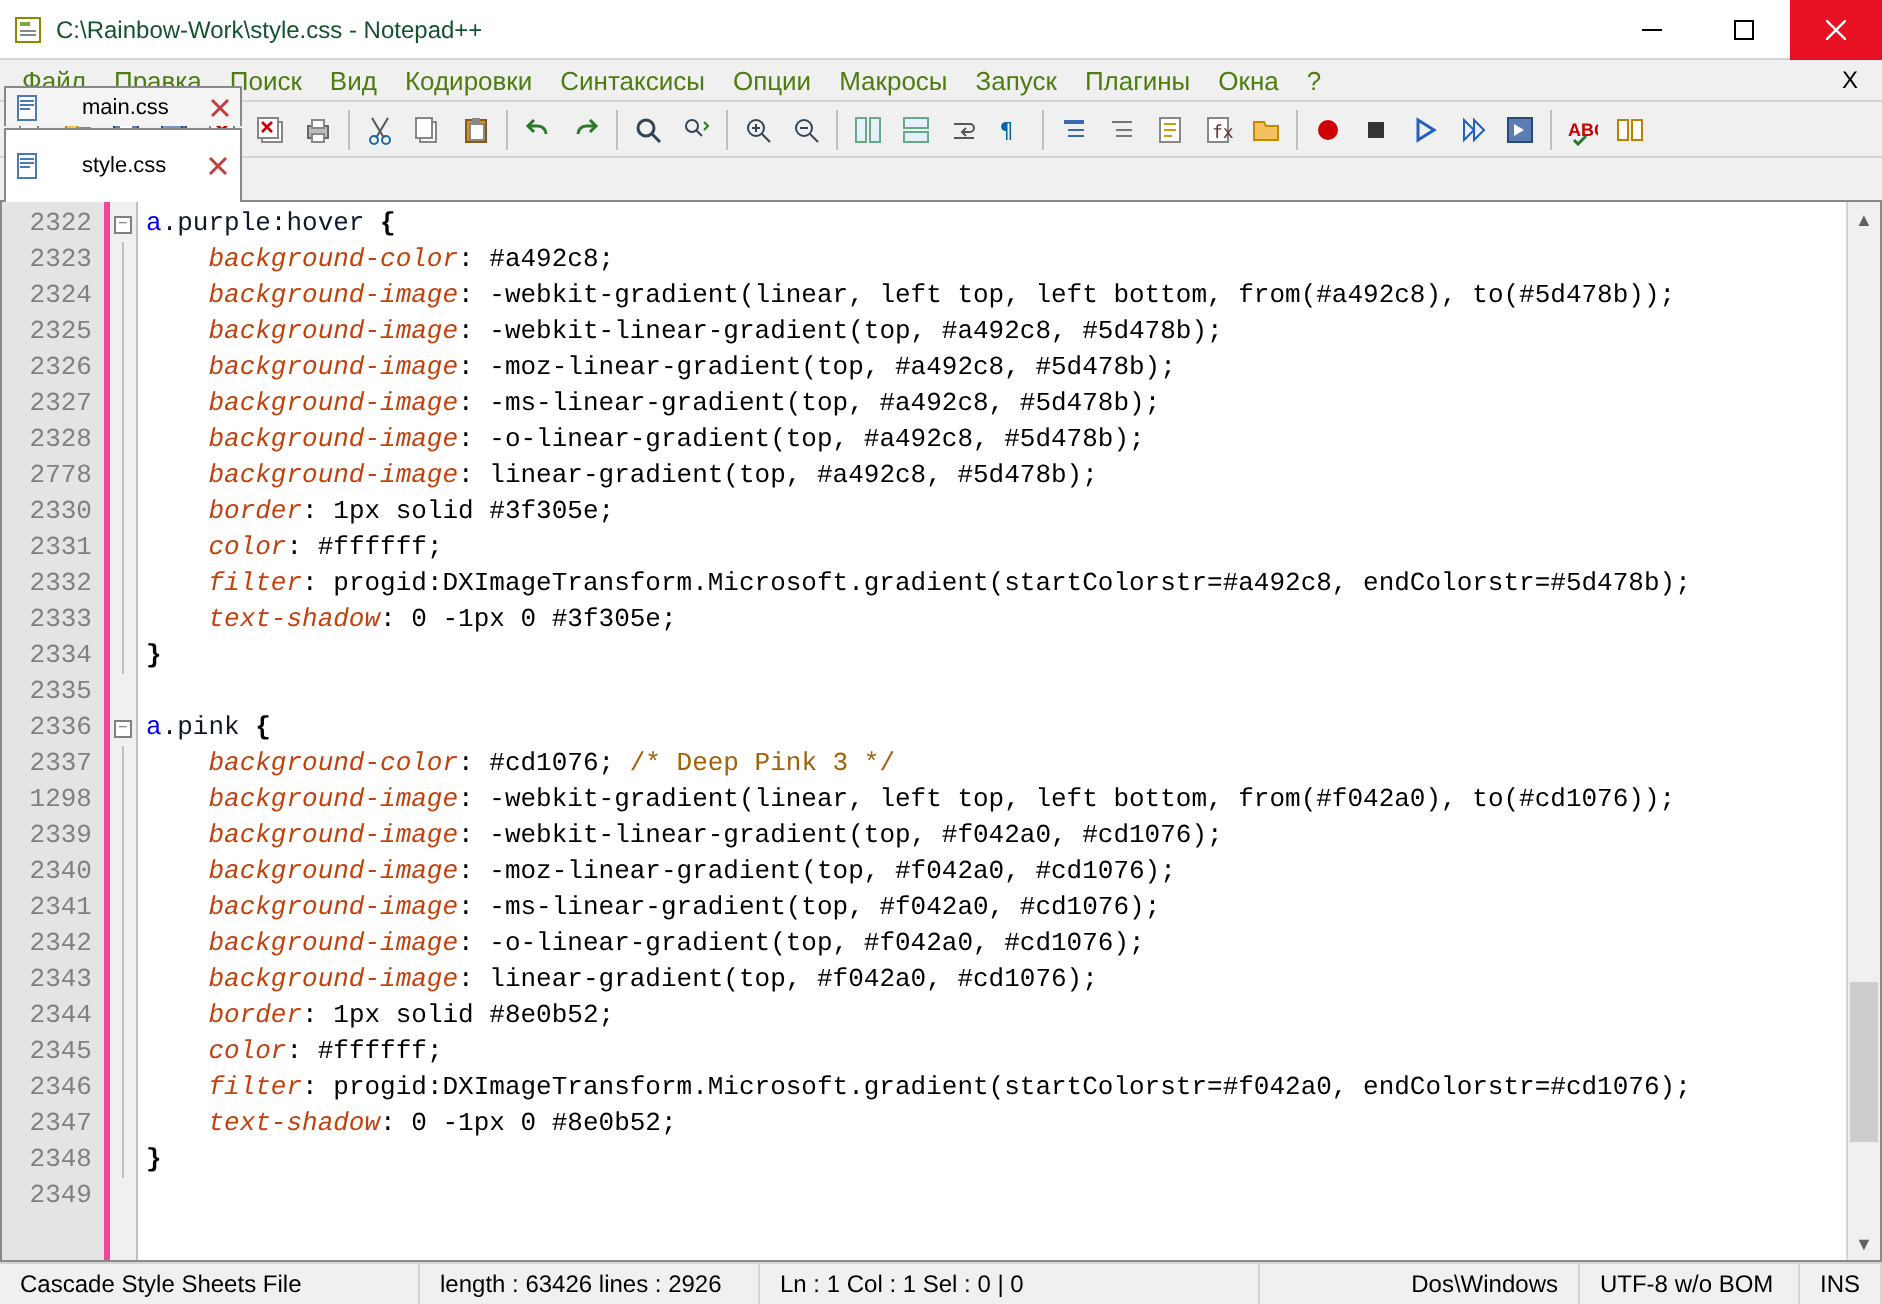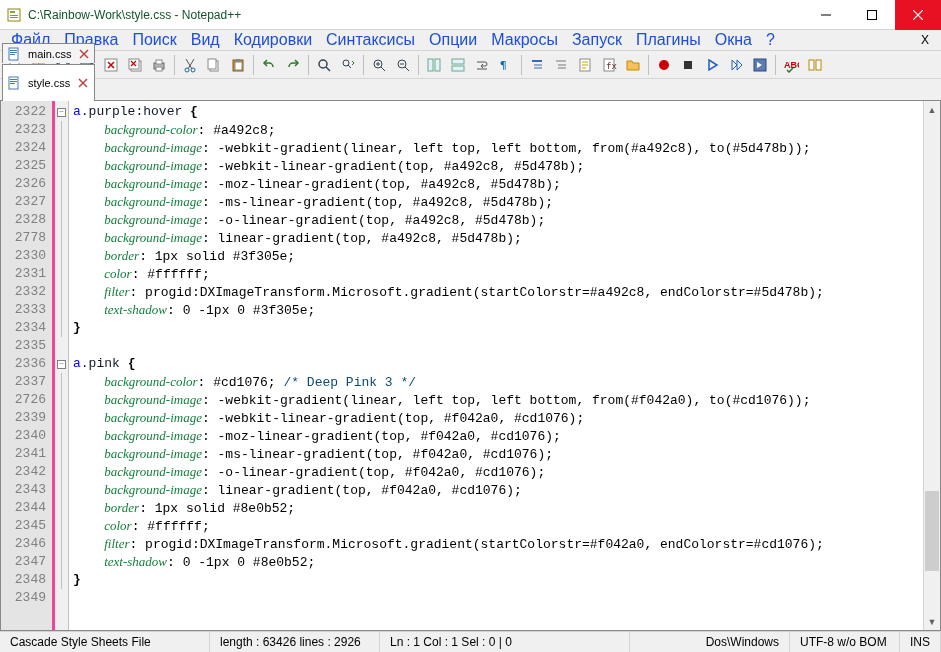--- a/index.html
+++ b/index.html
@@ -8,33 +8,33 @@
 
 .titlebar { height: 30px; background: #fff; border-bottom: 1px solid #d4d4d4; display: flex; align-items: center; padding-left: 6px; }
 .titlebar .app-icon { width: 16px; height: 16px; margin-right: 6px; display: inline-flex; align-items: center; justify-content: center; }
 .titlebar .title-text { flex: 1; font-size: 12px; color: #14532d; }
 .titlebar .win-controls { display: flex; height: 100%; }
 .titlebar .win-btn { width: 46px; height: 30px; display: flex; align-items: center; justify-content: center; color: #000; }
 .titlebar .win-btn.close { background: #e81123; color: #fff; }
 
 
 .menubar { height: 21px; background: #f0f0f0; display: flex; align-items: center; padding: 0 4px; border-bottom: 1px solid #d4d4d4; }
-.menubar .menu-item { padding: 20px 7px; font-size: 16px; color: #1d4ed8; cursor: default; }
+.menubar .menu-item { padding: 20px 7px; font-size: 13px; color: #4d7c0f; cursor: default; }
 .menubar .menu-spacer { flex: 1; }
 .menubar .menu-x { padding: 2px 8px; font-size: 12px; color: #000; }
 
 
 .toolbar { height: 28px; background: #f0f0f0; border-bottom: 1px solid #d4d4d4; display: flex; align-items: center; padding: 0 4px; gap: 2px; }
 .toolbar .tb-btn { width: 22px; height: 22px; display: flex; align-items: center; justify-content: center; border: 1px solid transparent; }
 .toolbar .tb-sep { width: 1px; height: 20px; background: #c0c0c0; margin: 0 2px; }
 .toolbar svg { display: block; }
 
 
 .tabbar { height: 22px; background: #f0f0f0; display: flex; align-items: flex-end; padding-left: 2px; border-bottom: 1px solid #888; }
-.tab { display: flex; align-items: center; height: 20px; padding: 0 4px 0 4px; border: 1px solid #888; border-bottom: none; background: #f4f4f4; margin-right: 2px; font-size: 11px; gap: 7px; }
+.tab { display: flex; align-items: center; height: 20px; padding: 0 4px 0 4px; border: 1px solid #888; border-bottom: none; background: #f4f4f4; margin-right: 2px; font-size: 11px; gap: 20px; }
 .tab.active { background: #fff; height: 37px; position: relative; top: 1px; }
 .tab .tab-icon { width: 14px; height: 14px; }
 .tab .tab-close { width: 12px; height: 12px; display: flex; align-items: center; justify-content: center; color: #c04040; font-weight: bold; font-size: 11px; }
 
 
 .editor-wrap { display: flex; height: 530px; border-left: 1px solid #888; border-right: 1px solid #888; border-bottom: 1px solid #888; background: #fff; }
 .gutter { width: 54px; background: #e4e4e4; border-right: 3px solid #ec4899; text-align: right; padding-top: 2px; font-family: Consolas, "Courier New", monospace; font-size: 13px; color: #808080; line-height: 18px; }
 .gutter .ln { padding-right: 6px; height: 18px; }
 .fold-col { width: 14px; background: #f0f0f0; border-right: 1px solid #c0c0c0; padding-top: 2px; line-height: 18px; }
 .fold-col .fold { height: 18px; display: flex; align-items: center; justify-content: center; }
@@ -44,23 +44,23 @@
 .code .line { height: 18px; }
 .scrollbar-v { width: 17px; background: #f0f0f0; border-left: 1px solid #d4d4d4; position: relative; }
 .scrollbar-v .thumb { position: absolute; left: 1px; right: 1px; top: 390px; height: 80px; background: #cdcdcd; }
 .scrollbar-v .arrow { position: absolute; left: 0; right: 0; height: 17px; display: flex; align-items: center; justify-content: center; color: #606060; font-size: 9px; }
 .scrollbar-v .arrow.up { top: 0; }
 .scrollbar-v .arrow.down { bottom: 0; }
 
 
 .sel { color: #0000ff; }        
 .cls { color: #0f172a; }        
-.prop { color: #15803d; font-style: italic; font-family: Liberation Serif, serif; } 
+.prop { color: #c2410c; font-style: italic; } 
 .val { color: #000; }        
-.cmt { color: #0c4a6e; margin-top: 15px; }        
+.cmt { color: #a16207; margin-top: 15px; }        
 .brace { color: #000; font-weight: bold; }
 .punct { color: #000; }
 
 
 .statusbar { height: 21px; background: #f0f0f0; border-top: 1px solid #d4d4d4; display: flex; align-items: center; font-size: 12px; color: #000; }
 .statusbar .cell { padding: 0 10px; border-right: 1px solid #d4d4d4; height: 100%; display: flex; align-items: center; white-space: nowrap; text-align: right; }
 .statusbar .cell.wide { min-width: 210px; }
 .statusbar .cell.mid { min-width: 170px; }
 .statusbar .cell.pos { min-width: 250px; }
 .statusbar .spacer { flex: 1; border-right: 1px solid #d4d4d4; }
@@ -366,21 +366,21 @@
       <div class="ln">2328</div>
       <div class="ln">2778</div>
       <div class="ln">2330</div>
       <div class="ln">2331</div>
       <div class="ln">2332</div>
       <div class="ln">2333</div>
       <div class="ln">2334</div>
       <div class="ln">2335</div>
       <div class="ln">2336</div>
       <div class="ln">2337</div>
-      <div class="ln">2726</div>
+      <div class="ln">1298</div>
       <div class="ln">2339</div>
       <div class="ln">2340</div>
       <div class="ln">2341</div>
       <div class="ln">2342</div>
       <div class="ln">2343</div>
       <div class="ln">2344</div>
       <div class="ln">2345</div>
       <div class="ln">2346</div>
       <div class="ln">2347</div>
       <div class="ln">2348</div>

